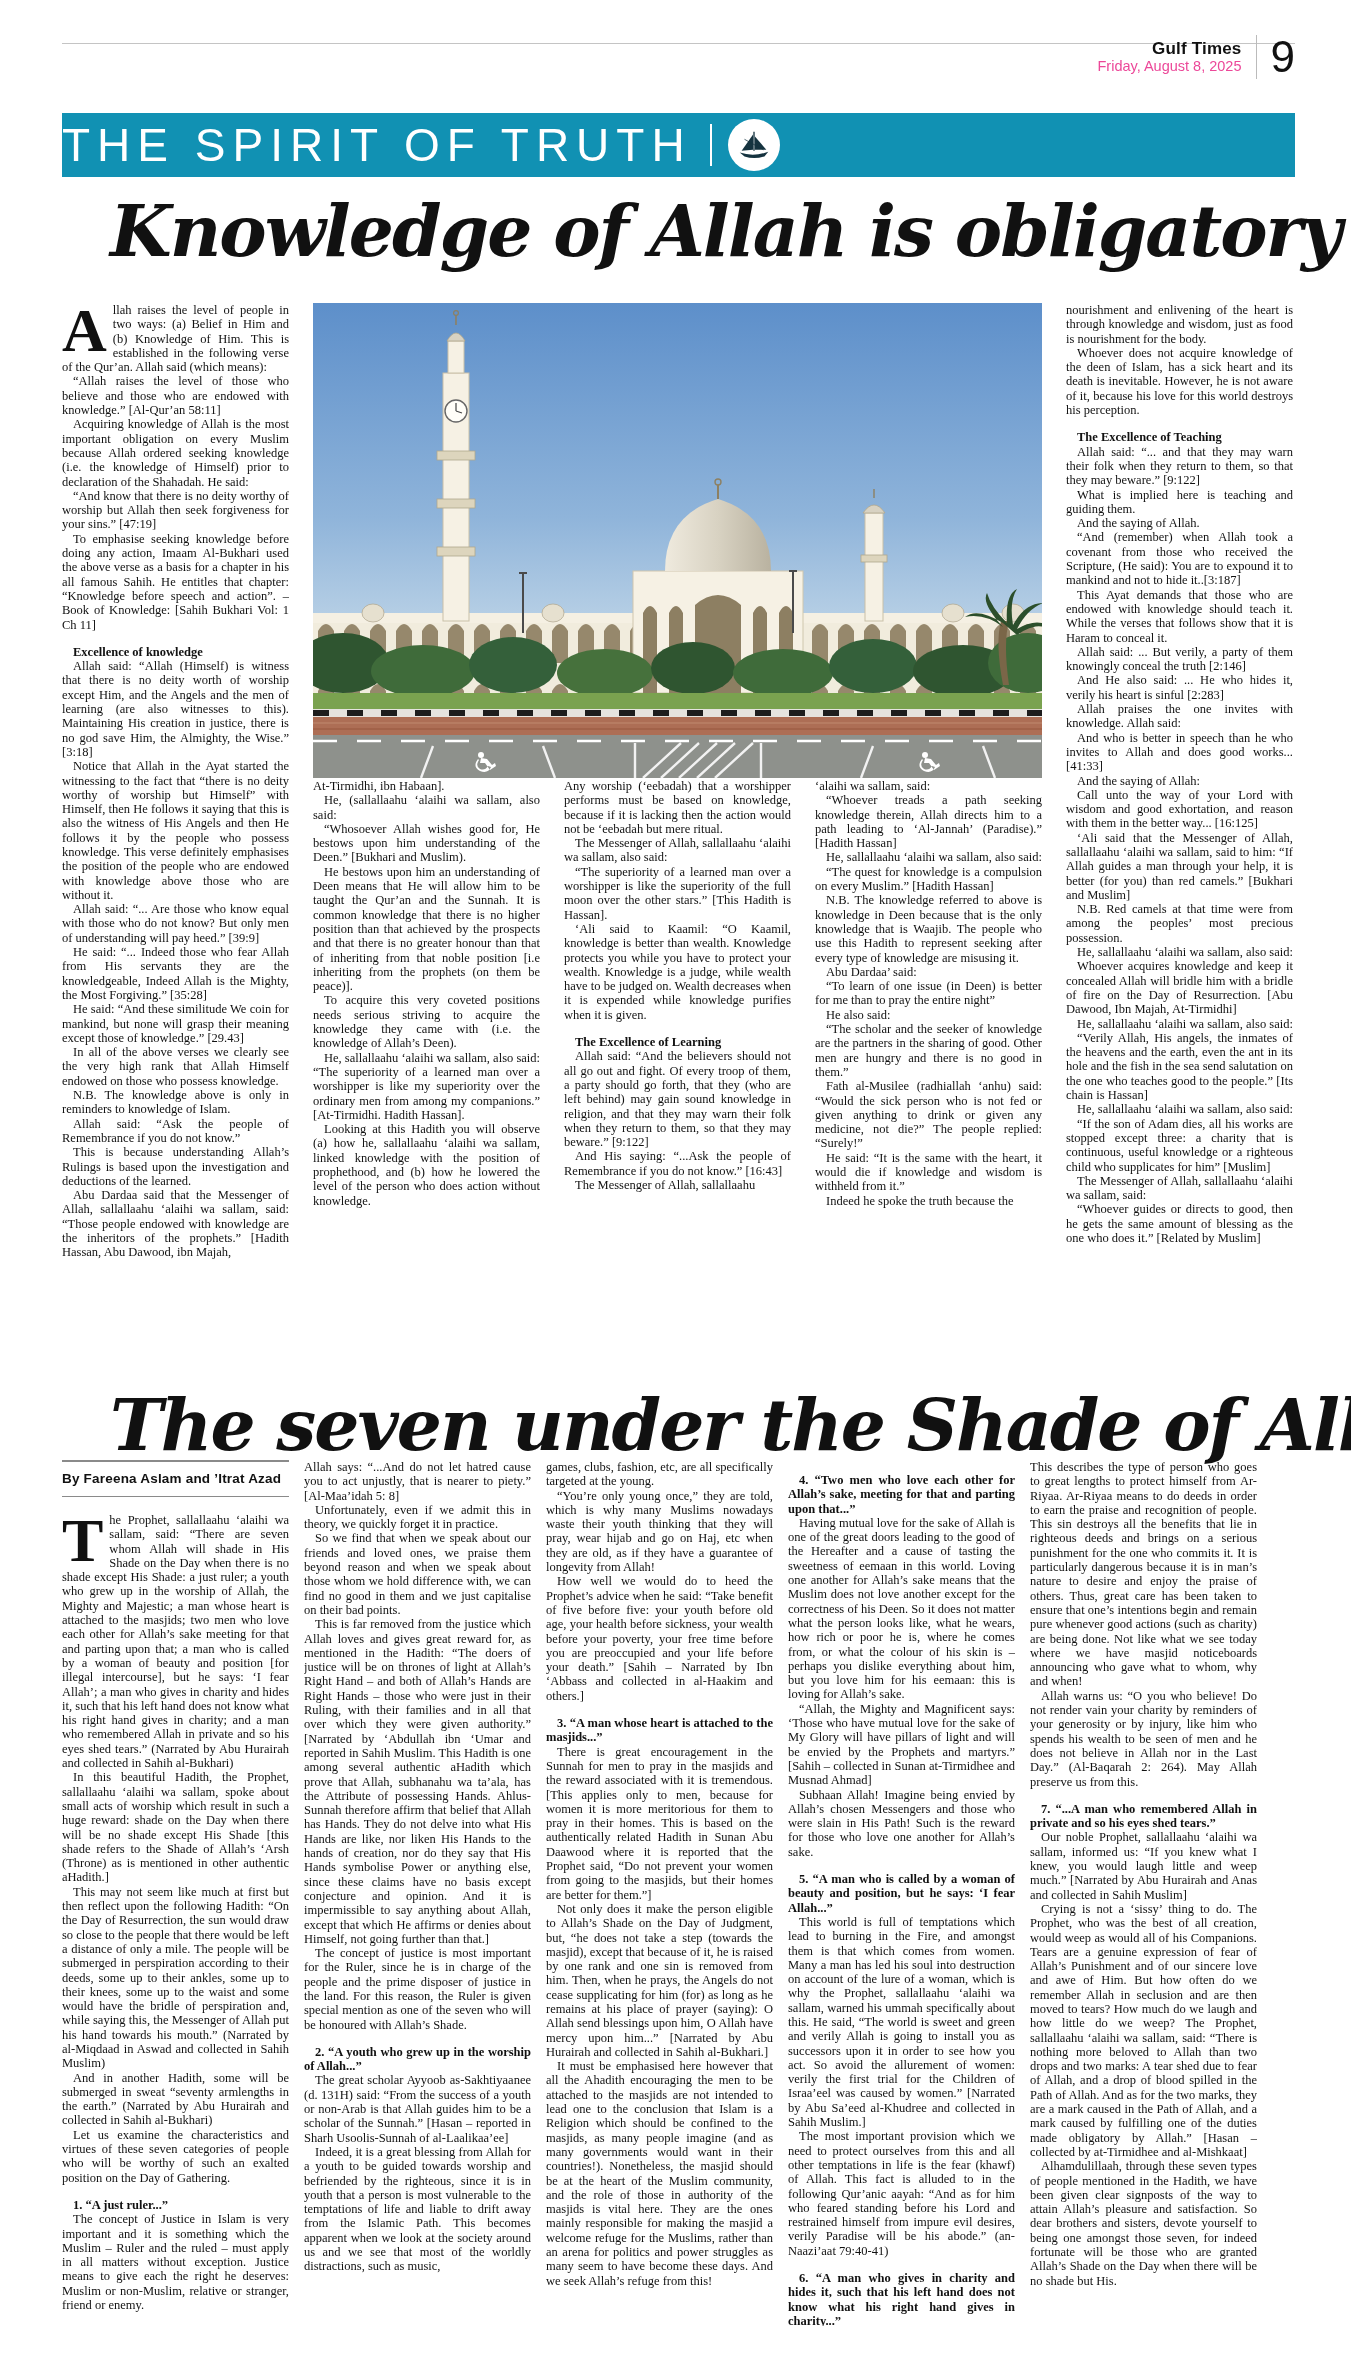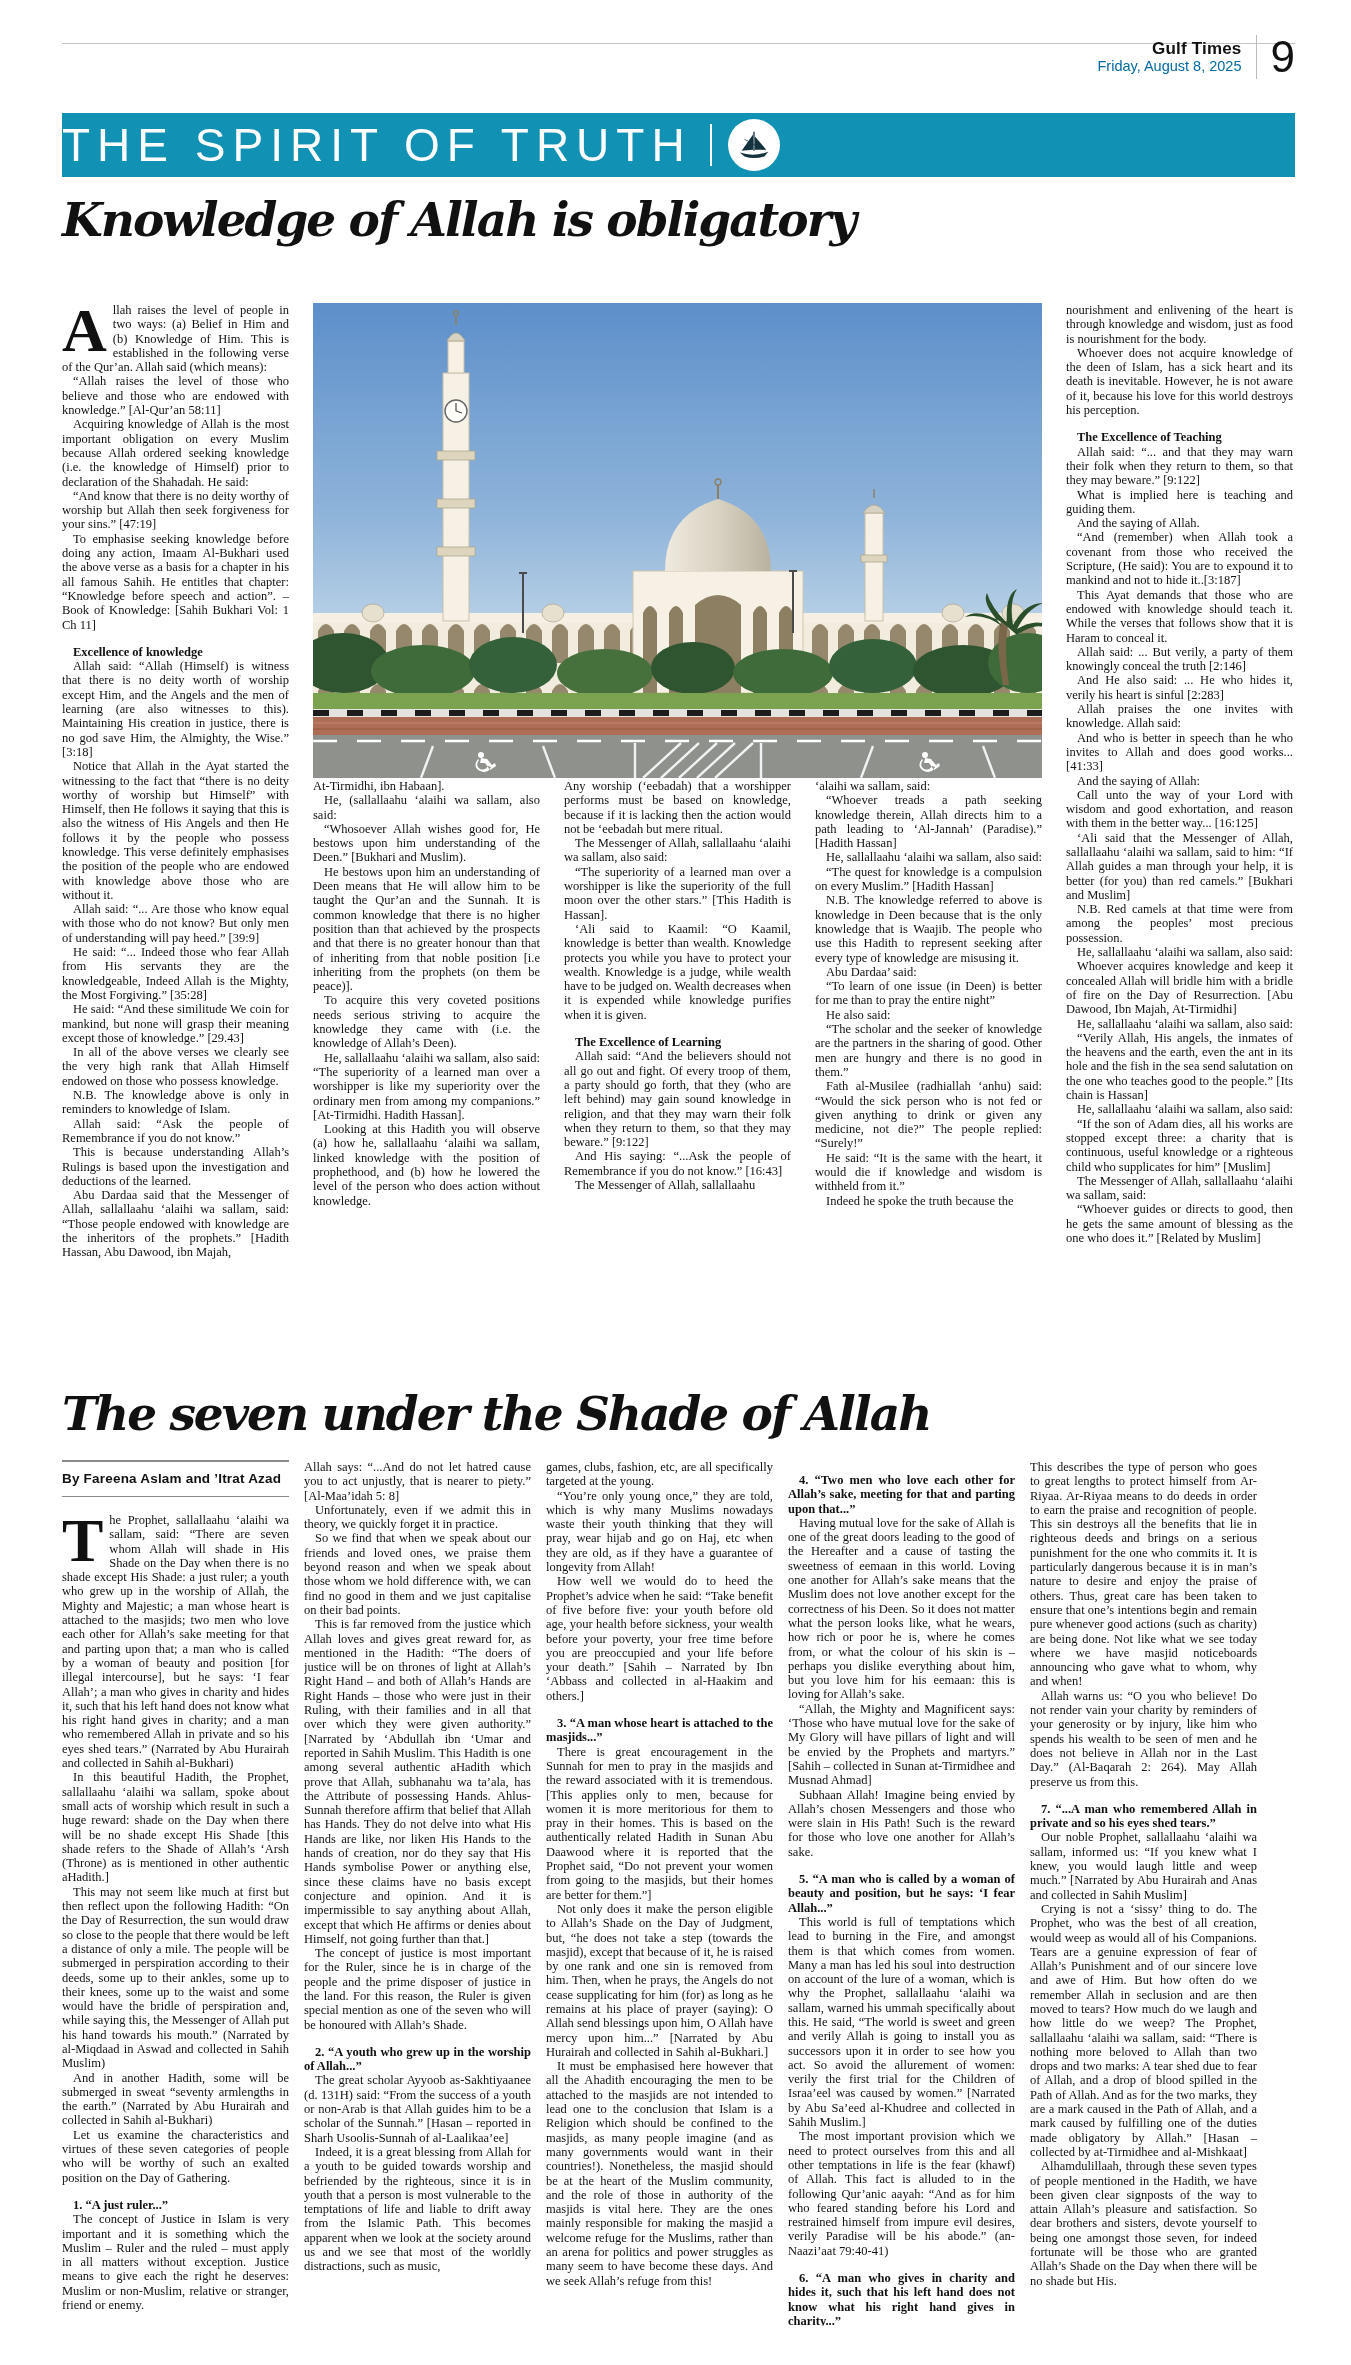--- a/index.html
+++ b/index.html
@@ -15,21 +15,21 @@
   .content{position:absolute;left:62px;top:0;width:1233px;}
   .top-rule{position:absolute;left:0;top:43px;width:1233px;height:1px;background:#c4c4c4;}
   
   .masthead{
     position:absolute;top:35px;right:0;
     display:flex;align-items:center;gap:14px;
     font-family:"Liberation Sans",sans-serif;
   }
   .mast-text{text-align:right;line-height:1.15;}
   .mast-pub{font-weight:bold;font-size:17px;letter-spacing:.2px;}
-  .mast-date{font-size:14.5px;color:#0369a1;}
+  .mast-date{font-size:14.5px;color:#ec4899;}
   .mast-div{width:1px;height:44px;background:#bbb;}
   .mast-page{font-size:44px;font-weight:400;line-height:1;color:#111;}
   
   .banner{
     position:absolute;top:113px;left:0;width:1233px;height:64px;
     display:flex;align-items:center;
     padding:0;box-sizing:border-box;
   }
   .banner-title{
     font-family:"Liberation Sans",sans-serif;
@@ -38,22 +38,23 @@
   }
   .banner-sep{width:2px;height:42px;background:#fff;margin-right:16px;}
   .banner-badge{
     width:52px;height:52px;border-radius:50%;background:#fff;
     display:flex;align-items:center;justify-content:center;margin-right:6px;
   }
   
   .headline{
     font-family:"DejaVu Serif","Liberation Serif",serif;
     font-style:italic;font-weight:bold;
-    font-size:47px;letter-spacing:-2px;line-height:1;
+    font-size:71px;letter-spacing:-2px;line-height:1;
     white-space:nowrap;
+    margin-left:48px;
   }
   .headline1{position:absolute;top:196px;left:0;}
   .headline2{position:absolute;top:1390px;left:0;}
   
   .art-body{position:absolute;left:0;display:flex;gap:24px;}
   .art1{top:303px;height:1078px;width:1233px;}
   .art2{top:1460px;height:866px;width:1233px;gap:15px;}
   .col{width:227px;flex:0 0 227px;overflow:hidden;}
   .mid{width:729px;flex:0 0 729px;}
   .mid-cols{display:flex;gap:24px;margin-top:1px;height:582px;overflow:hidden;}

